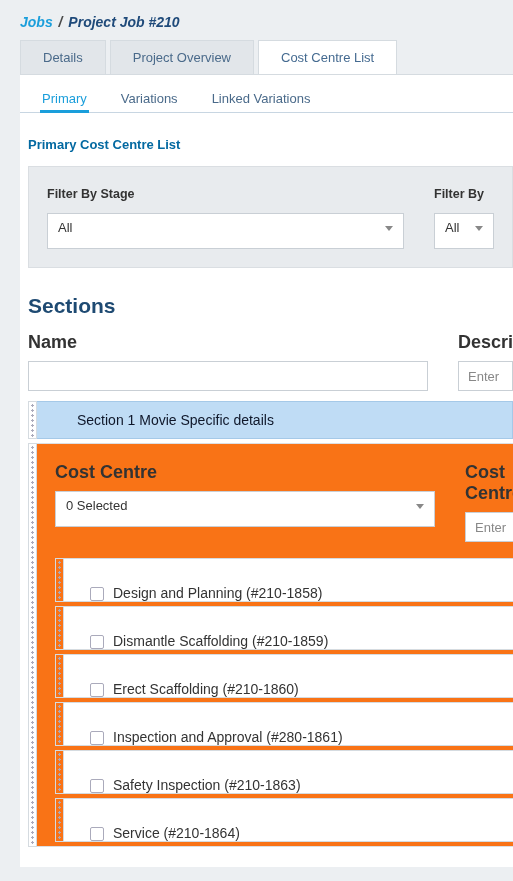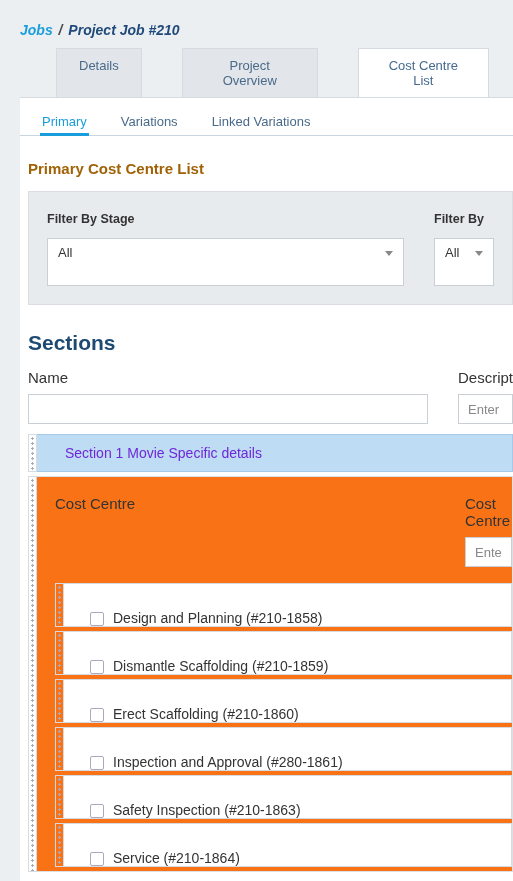--- a/index.html
+++ b/index.html
@@ -12,42 +12,40 @@
     font-size: 13px;
     color: #333;
   }
 
   
   .breadcrumb {
     padding: 14px 20px 10px;
     font-size: 14px;
     font-weight: 600;
     font-style: italic;
-    margin-top: 8px;
   }
   .breadcrumb a { color: #1a9edb; text-decoration: none; }
   .breadcrumb .sep { color: #4a4a4a; padding: 0 2px; }
   .breadcrumb .current { color: #1f4a7a; }
 
   
   .main-tabs {
     display: flex;
     padding: 0 20px;
   }
   .main-tab {
     padding: 9px 22px;
     background: #e2e6ea;
     border: 1px solid #d5dbe0;
     border-bottom: none;
     color: #4a6a8a;
     font-size: 13px;
     margin-right: 4px;
     text-align: center;
     cursor: pointer;
-    margin-left: 36px;
   }
   .main-tab.active {
     background: #fff;
     color: #446a90;
   }
 
   
   .content {
     background: #fff;
     margin: 0 0 0 20px;
@@ -70,23 +68,23 @@
     border-bottom: 3px solid transparent;
     margin-bottom: -1px;
   }
   .sub-tab.active {
     color: #1a9edb;
     border-bottom-color: #1a9edb;
   }
 
   
   .page-heading {
-    font-size: 15px;
+    font-size: 13px;
     font-weight: 700;
-    color: #a16207;
+    color: #0369a1;
     padding: 24px 8px 14px;
   }
 
   
   .filter-panel {
     background: #e8ebee;
     border: 1px solid #dadee2;
     margin: 0 0 0 8px;
     padding: 20px 18px 18px;
     display: flex;
@@ -98,21 +96,21 @@
     font-weight: 700;
     font-size: 12.5px;
     color: #333;
     display: block;
     margin-bottom: 12px;
   }
   .select {
     position: relative;
     background: #fff;
     border: 1px solid #c9cfd5;
-    height: 48px;
+    height: 36px;
     line-height: 28px;
     padding: 0 30px 0 10px;
     font-size: 13px;
     color: #333;
     cursor: pointer;
   }
   .select::after {
     content: '';
     position: absolute;
     right: 10px;
@@ -132,22 +130,22 @@
 
   
   .form-row {
     display: flex;
     padding: 0 0 10px 8px;
     gap: 30px;
   }
   .form-col { flex: 0 0 400px; }
   .form-col.right { flex: 1; min-width: 0; }
   .form-label {
-    font-weight: 400;
-    font-size: 15px;
+    font-weight: 700;
+    font-size: 18px;
     color: #333;
     display: block;
     margin-bottom: 8px;
   }
   .text-input {
     width: 100%;
     height: 30px;
     border: 1px solid #c9cfd5;
     padding: 0 9px;
     font-size: 13px;
@@ -171,23 +169,23 @@
     display: flex;
     height: 38px;
   }
   .section-band-body {
     flex: 1;
     background: #bfdcf5;
     border: 1px solid #a5c9e8;
     border-left: none;
     display: flex;
     align-items: center;
-    padding-left: 28px;
+    padding-left: 40px;
     font-size: 14px;
-    color: #6d28d9;
+    color: #0f172a;
   }
 
   
   .section-inner {
     display: flex;
     margin-top: 4px;
   }
   .section-inner-body {
     flex: 1;
     background: #f97316;
@@ -287,20 +285,21 @@
       <div class="section-band-body">Section 1 Movie Specific details</div>
     </div>
 
     <div class="section-inner">
       <div class="drag-grip"></div>
       <div class="section-inner-body">
 
         <div class="section-inner-row">
           <div class="section-inner-col">
             <span class="form-label">Cost Centre</span>
+            <div class="select">0 Selected</div>
           </div>
           <div class="section-inner-col right">
             <span class="form-label">Cost Centre</span>
             <input class="text-input" type="text" placeholder="Enter" style="">
           </div>
         </div>
 
         <div class="cc-list" id="cc-list">
             <div class="cc-item">
               <div class="drag-grip"></div>

